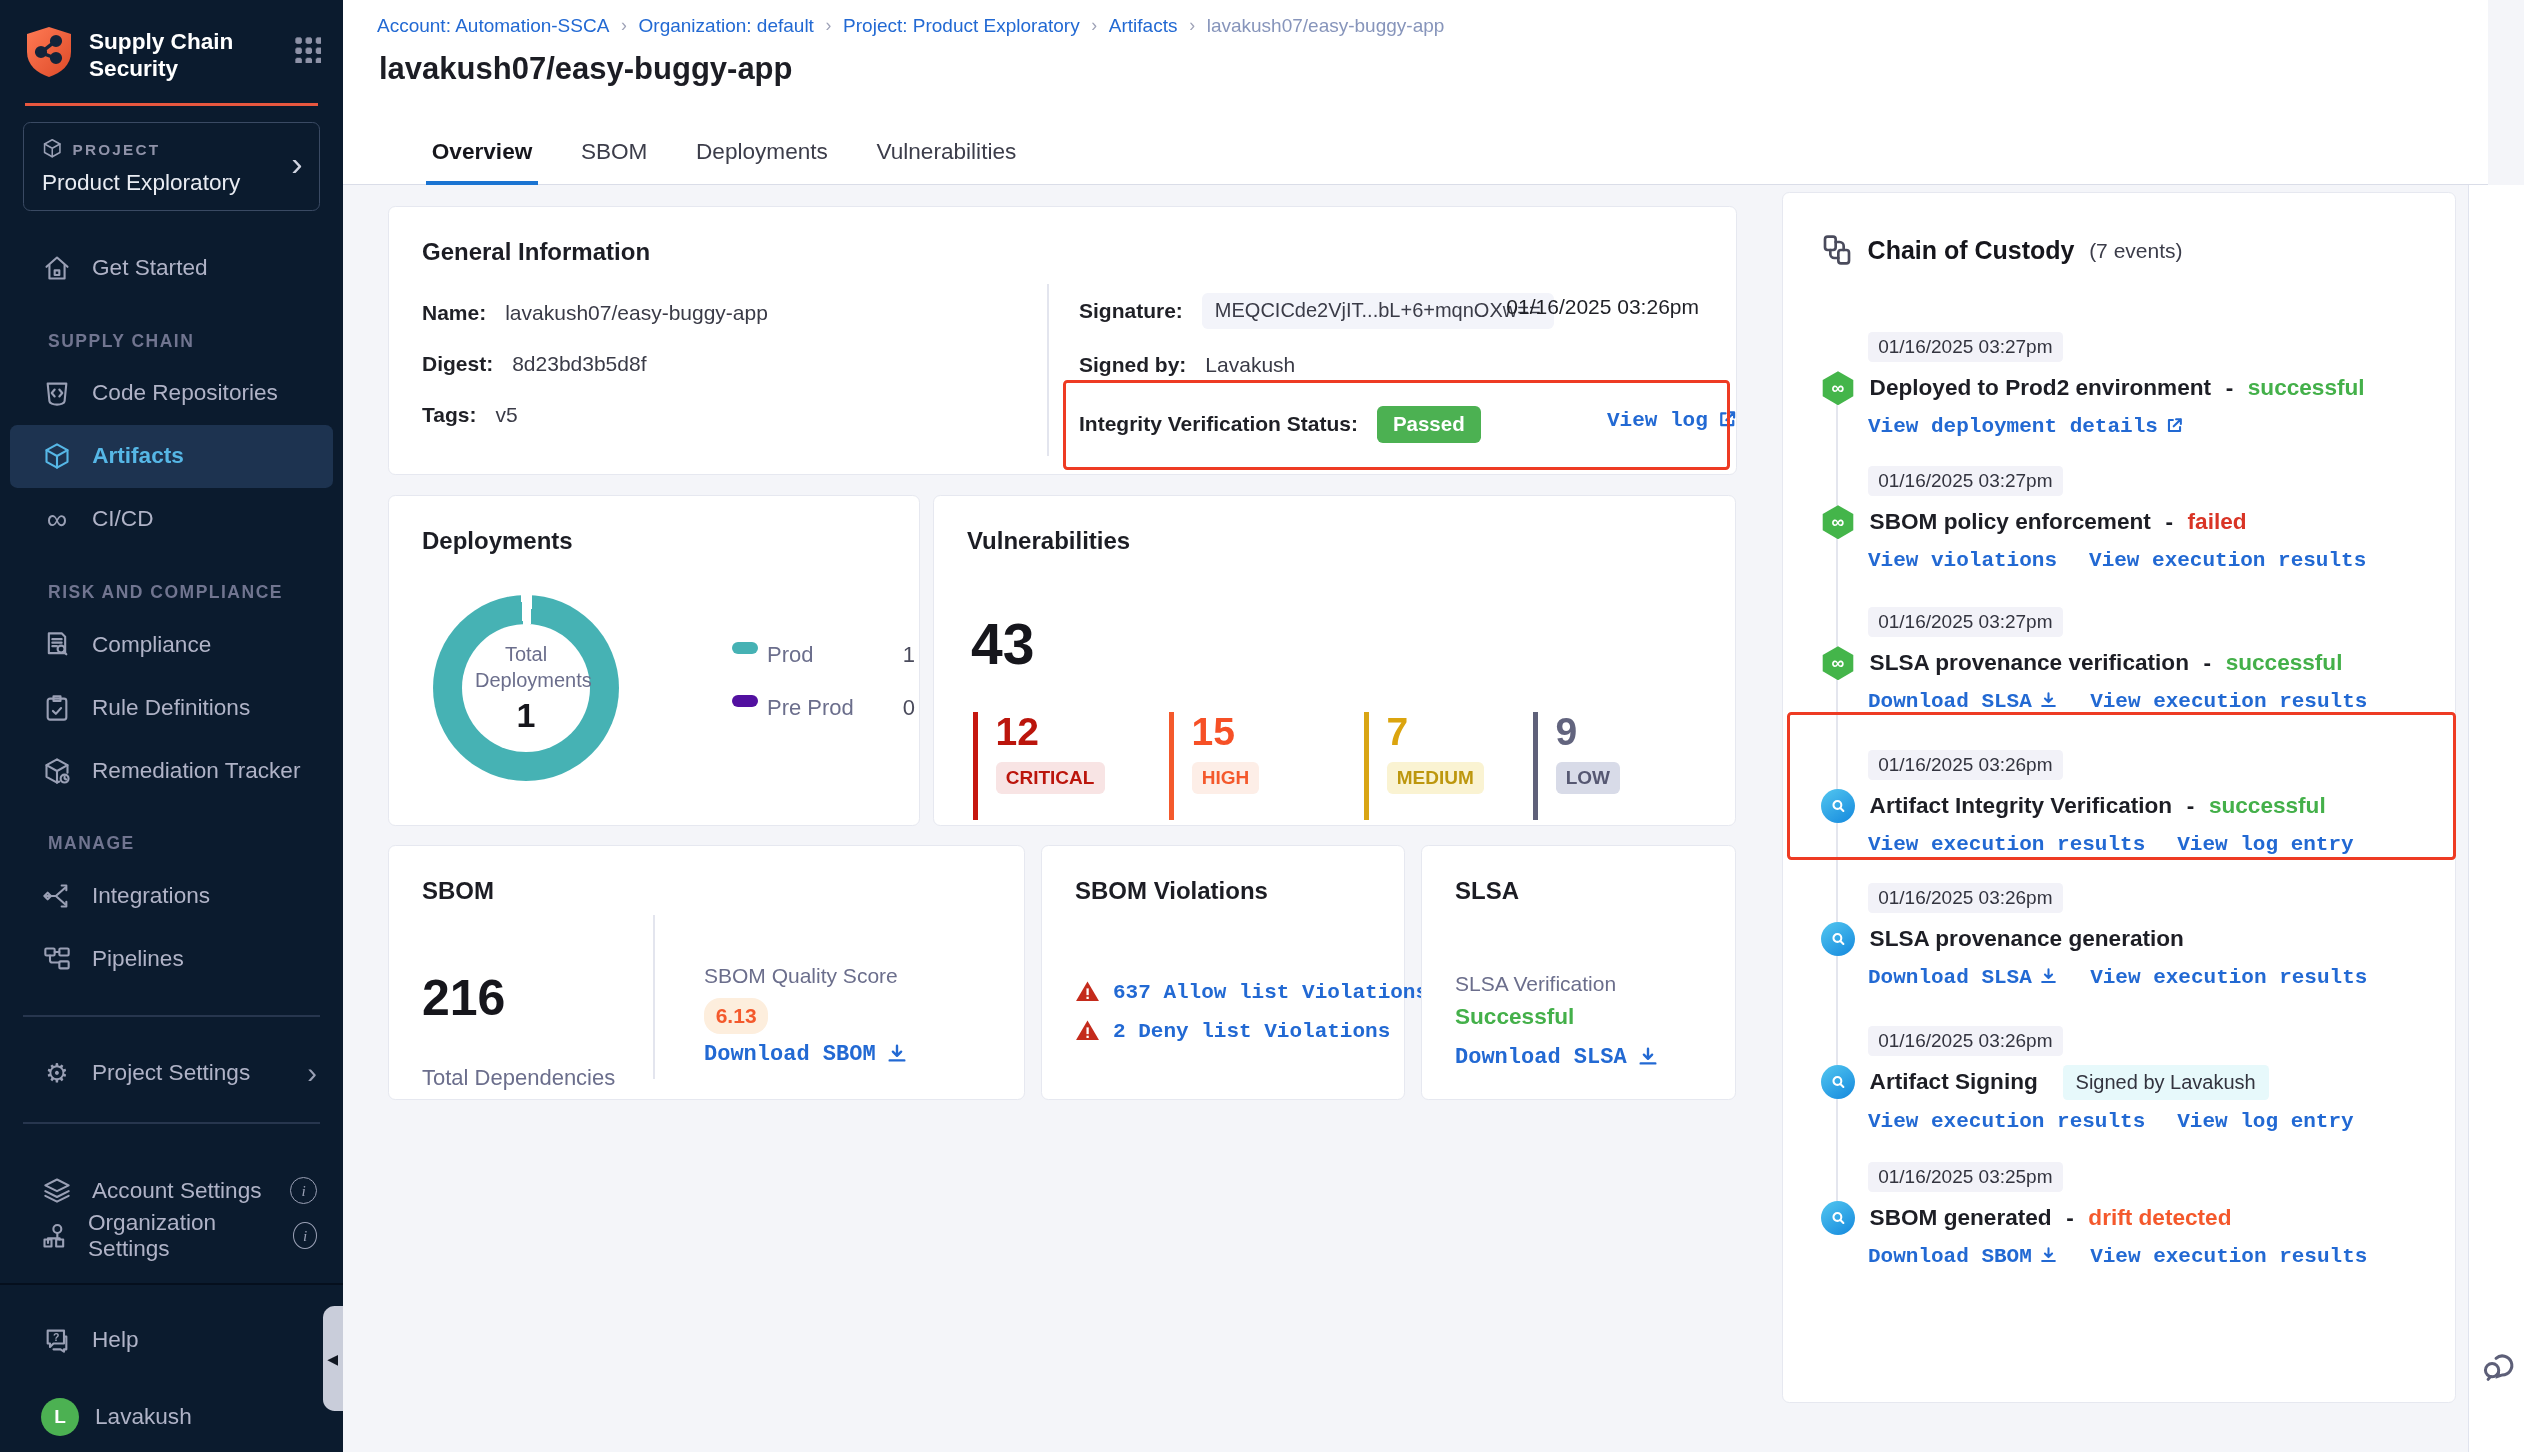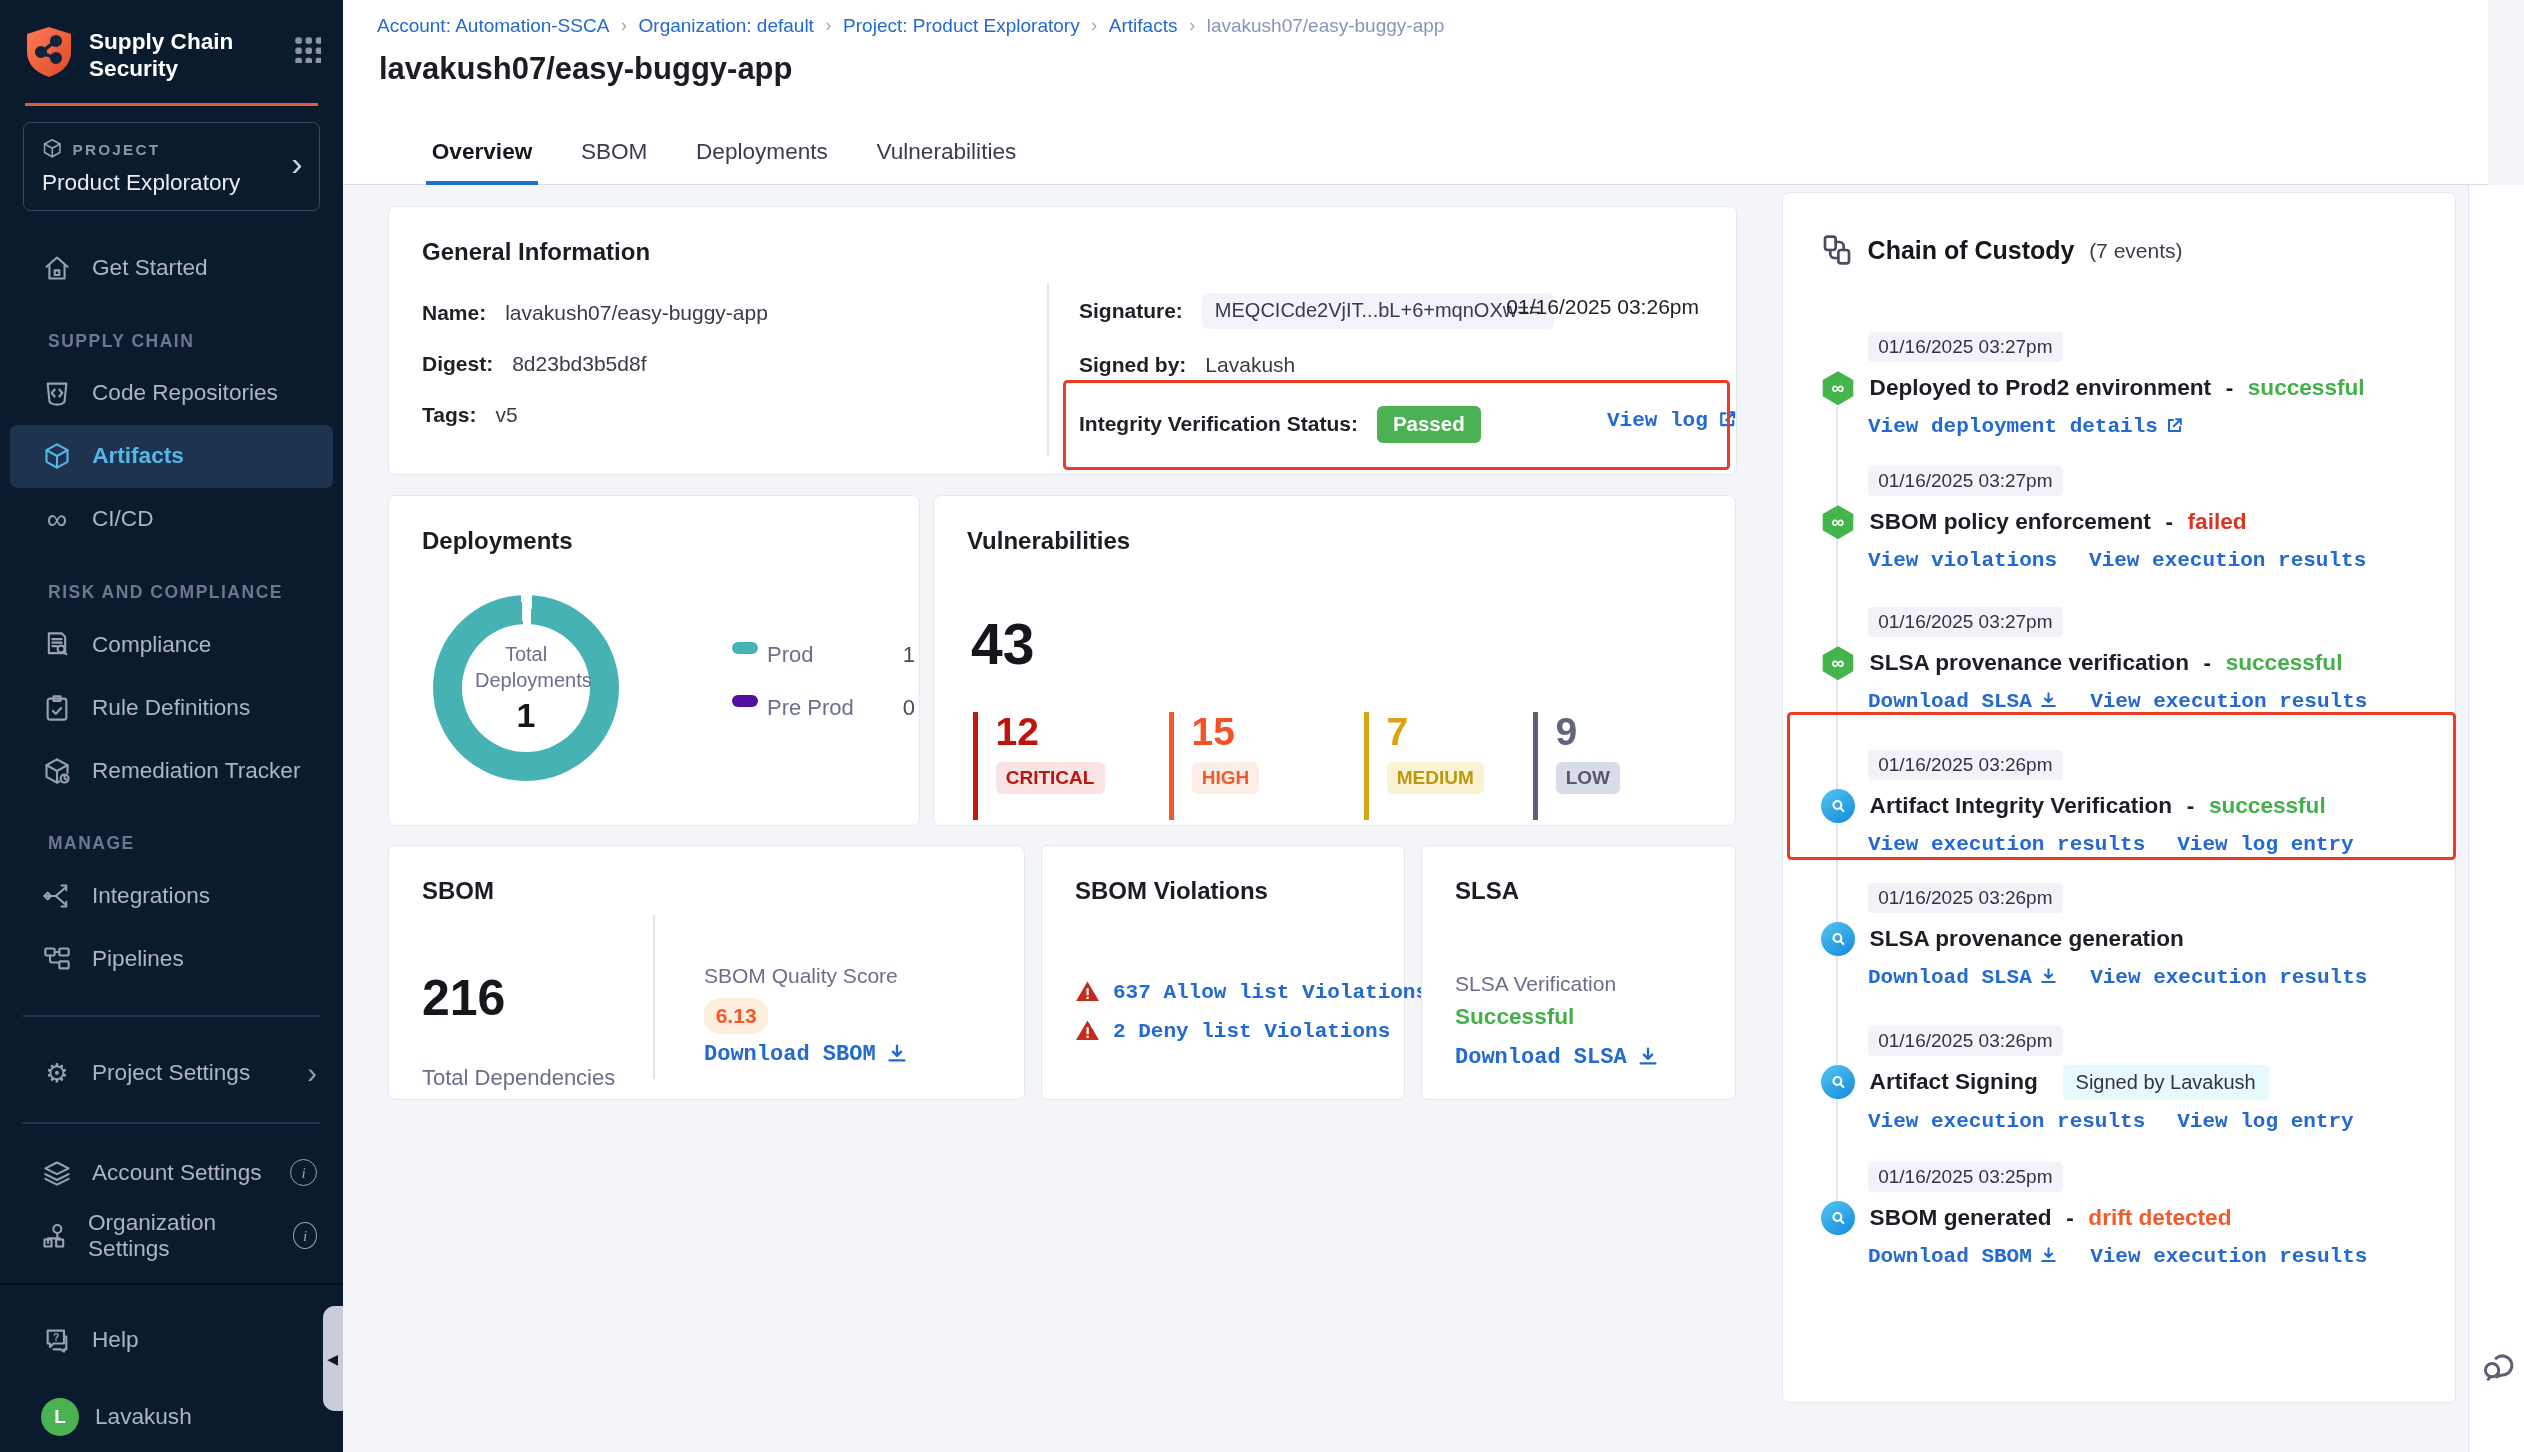--- a/index.html
+++ b/index.html
@@ -254,21 +254,21 @@
     <span>Pipelines</span>
   </div>
 
   <div class="side-div"></div>
   <div class="nav-item">
     <span class="nicon glyph" style="font-size:26px;">⚙</span>
     <span>Project Settings</span>
     <span class="nav-right" style="font-size:29px;">›</span>
   </div>
   <div class="side-div" style="margin:17.5px 23.4px;"></div>
-  <div class="nav-item" style="margin-top:17.5px;">
+  <div class="nav-item" style="margin-top:17.5px;align-items:flex-end;">
     <span class="nicon">
       <svg class="sic" width="28" height="28" viewBox="0 0 24 24">
           <path d="M2 13l10 5 10-5M2 17l10 5 10-5"></path>
           <path d="M12 3l10 5-10 5L2 8Z"></path>
         </svg>
     </span>
     <span>Account Settings</span>
     <span class="nav-right info-circ">i</span>
   </div>
   <div class="nav-item">

